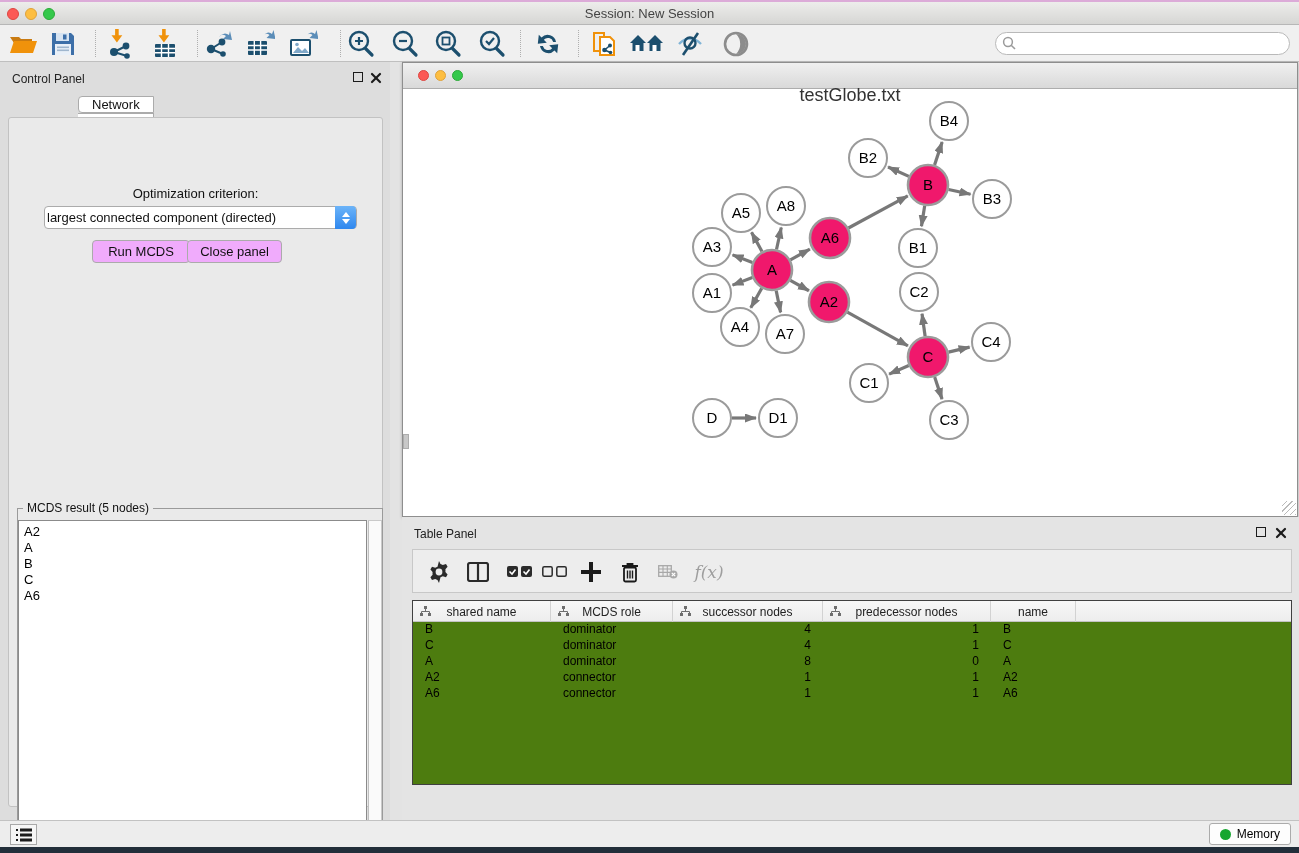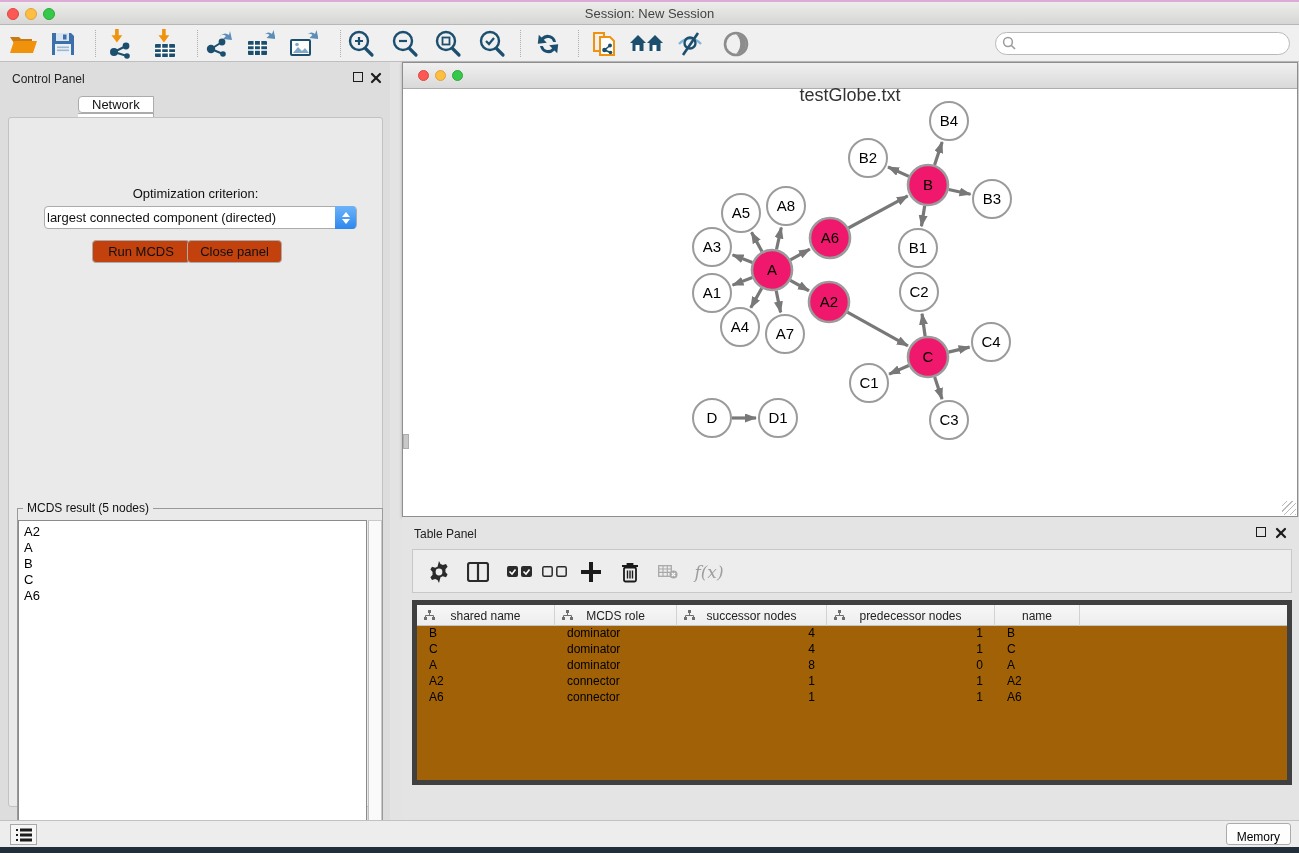--- a/index.html
+++ b/index.html
@@ -47,21 +47,21 @@
     font-size:13px; color:#111; }
   #criterion { position:absolute; left:35px; top:88px; width:313px; height:23px;
     background:#fff; border:1px solid #ABABAB; border-radius:4px; font-size:13px;
     color:#111; display:flex; align-items:center; padding-left:2px; }
   #criterion .stepper { position:absolute; right:0px; top:-1px; width:21px; height:23px;
     background:linear-gradient(#6CB4F9,#2E87EE); border-radius:0 4px 4px 0;
     display:flex; flex-direction:column; align-items:center; justify-content:center; gap:2px; }
   .chev { width:0; height:0; border-left:4px solid transparent; border-right:4px solid transparent; }
   .chev.up { border-bottom:5px solid #fff; }
   .chev.dn { border-top:5px solid #fff; }
-  .cp-btn { position:absolute; top:122px; height:23px; background:#c2410c;
+  .cp-btn { position:absolute; top:122px; height:23px; background:#f0abfc;
     border:1px solid #ABABAB; border-radius:4px; font-size:13px; color:#111;
     display:flex; align-items:center; justify-content:center; font-family:inherit; }
   #run-btn { left:83px; width:98px; }
   #close-btn { left:178px; width:95px; }
   #mcds-box { position:absolute; left:8px; top:390px; width:366px; height:345px; }
   #mcds-box .legend { position:absolute; left:6px; top:-7px; background:#EAEAEA;
     padding:0 4px; font-size:12px; color:#111; z-index:2; }
   #mcds-frame { position:absolute; left:0; top:0; width:100%; height:100%;
     border:1px solid #9A9A9A; }
   #mcds-list { position:absolute; left:1px; top:12px; width:349px; height:331px;
@@ -88,42 +88,42 @@
   #net-nub-bottom { position:absolute; left:443px; bottom:-7px; width:15px; height:6px;
     background:#C8C8C8; border:1px solid #ADADAD; }
 
   
   #table-panel { left:402px; top:517px; width:897px; height:303px; background:#E4E4E4; }
   #tp-toolbar { position:absolute; left:10px; top:32px; width:880px; height:44px;
     background:#EDEDED; border:1px solid #C8C8C8; }
   .tp-icon { position:absolute; top:6px; height:32px; display:flex; align-items:center;
     justify-content:center; color:#2B2B2B; }
   #tp-table { position:absolute; left:10px; top:83px; width:880px; height:185px;
-    background:#a16207; border:5px solid #404040; overflow:hidden; }
+    background:#4d7c0f; border:1px solid #404040; overflow:hidden; }
   #tp-head { position:absolute; left:0; top:0; width:100%; height:21px;
     background:linear-gradient(#F7F7F7,#EDEDED); border-bottom:1px solid #C3C3C3; display:flex; }
   .th { position:relative; height:21px; border-right:1px solid #D2D2D2; font-size:12px;
     color:#222; display:flex; align-items:center; justify-content:center; }
   .th .orgicon { position:absolute; left:7px; top:5px; }
   #tp-body { position:absolute; left:0; top:21px; width:100%; }
   .tr { display:flex; height:16px; font-size:12px; color:#000; }
   .td { overflow:hidden; white-space:nowrap; }
   .td.l { padding-left:12px; text-align:left; }
   .td.r { padding-right:12px; text-align:right; }
   .tp-tabs { position:absolute; left:268px; top:272px; height:22px; display:flex; }
 
   
   #statusbar { left:0; top:820px; width:1299px; height:27px; background:#EDEDED;
     border-top:1px solid #C2C2C2; }
   #list-btn { position:absolute; left:10px; top:3px; width:27px; height:21px;
     background:#F6F6F6; border:1px solid #A8A8A8; display:flex; align-items:center;
     justify-content:center; }
   #memory-btn { position:absolute; right:8px; top:2px; height:22px; padding:0 10px;
     background:#FDFDFD; border:1px solid #ABABAB; border-radius:3px; display:flex;
-    align-items:center; gap:6px; font-size:12px; color:#000;flex-direction:column; }
+    align-items:center; gap:6px; font-size:12px; color:#000; }
   #memory-dot { width:11px; height:11px; border-radius:50%; background:#16A62F; }
   #wall-bottom { left:0; top:847px; width:1299px; height:6px; background:#222E3A; }
 
   .xicon line { stroke:#1B1B1B; stroke-width:2.2; stroke-linecap:round; }
   .sqicon { border:1.6px solid #1B1B1B; width:10px; height:10px; background:transparent; }
   svg text { font-family:"Liberation Sans", sans-serif; }
 </style>
 </head>
 <body>
 

